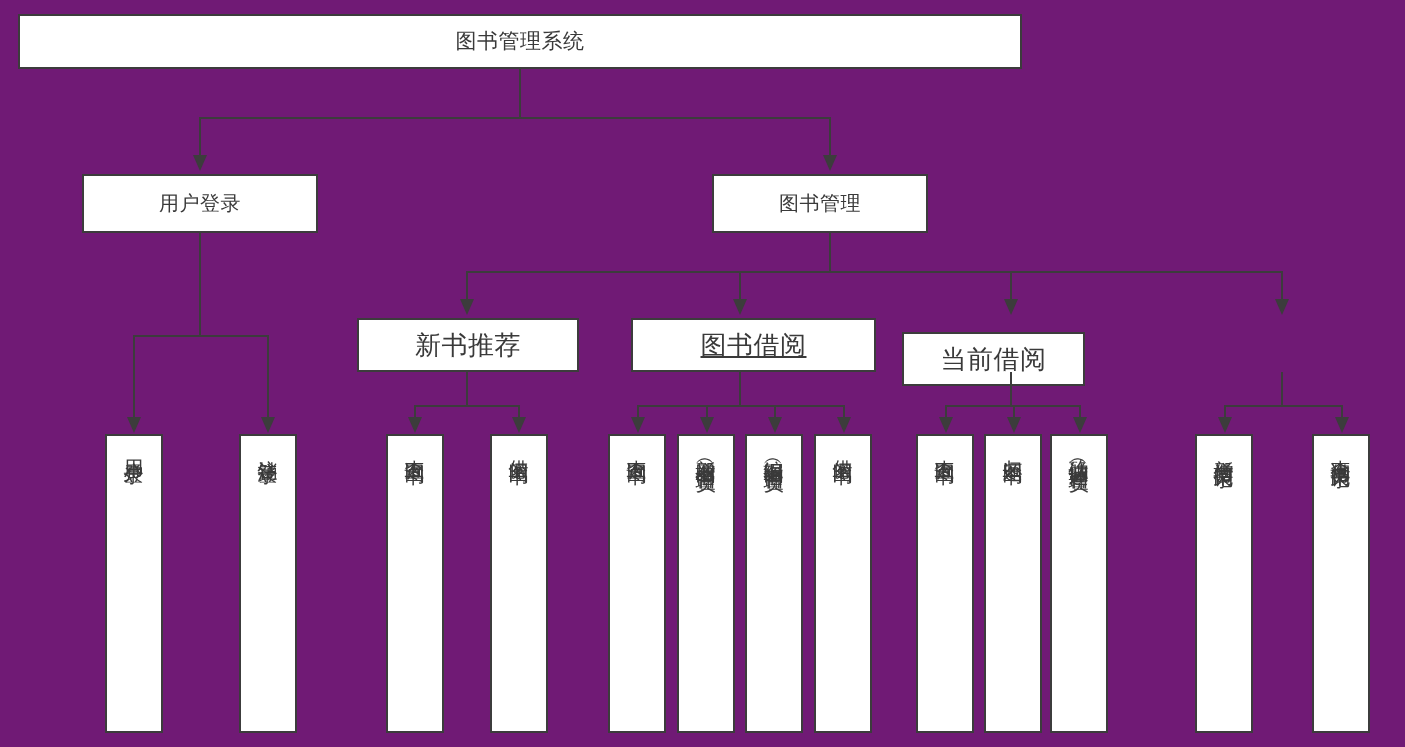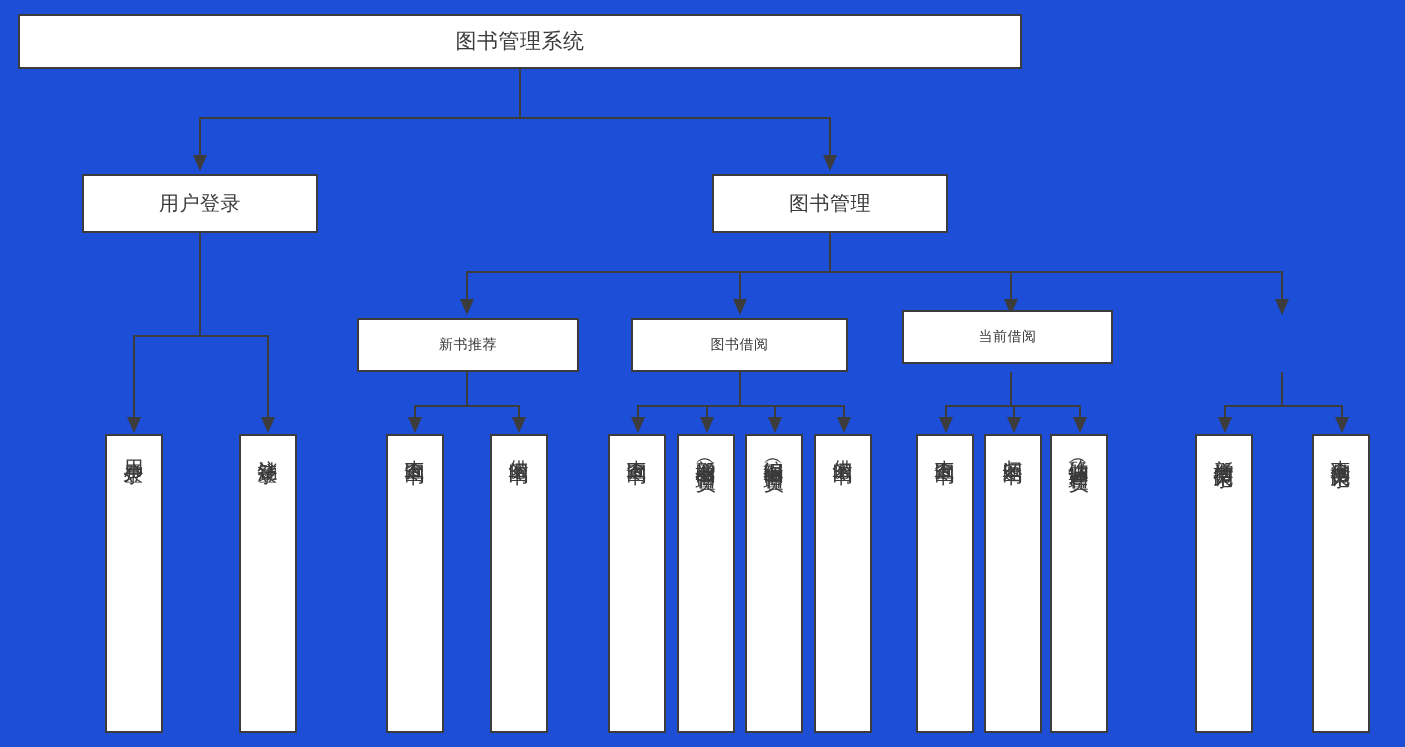--- a/index.html
+++ b/index.html
@@ -5,21 +5,21 @@
 <style>
   html,body{margin:0;padding:0;background:#ffffff;}
   body{
     font-family:"DejaVu Sans","Liberation Sans",sans-serif;
     color:#3a3a3a;
   }
   #canvas{
     position:relative;
     width:1405px;
     height:747px;
-    background:#1d4ed8;
+    background:#701a75;
     overflow:hidden;
   }
   
   .node{
     position:absolute;
     box-sizing:border-box;
     background:#ffffff;
     border:2px solid #3c3c3c;
     display:flex;
     align-items:center;
@@ -27,21 +27,21 @@
     text-align:center;
     line-height:1.25;
   }
   .node .label{
     display:block;
     letter-spacing:0.5px;
     color:#3a3a3a;
   }
   .node.root .label{font-size:21px;}
   .node.lvl2 .label{font-size:20px;}
-  .node.lvl3 .label{font-size:14px;}
+  .node.lvl3 .label{font-size:26px;}
 
   
   .node.leaf{
     align-items:flex-start;
     padding-top:8px;
   }
   .node.leaf .label{
     writing-mode:vertical-rl;
     text-orientation:upright;
     font-size:20px;
@@ -93,21 +93,21 @@
   <div class="vline" style="left:199px; top:117px; height:40px;"></div>
   <div class="arrow" style="left:193px; top:155px;"></div>
 
   <div class="vline" style="left:829px; top:117px; height:40px;"></div>
   <div class="arrow" style="left:823px; top:155px;"></div>
 
   <div class="node lvl2" style="left:82px; top:174px; width:236px; height:59px;">
     <span class="label">用户登录</span>
   </div>
 
-  <div class="node lvl2" style="left:712px; top:174px; width:236px; height:59px;">
+  <div class="node lvl2" style="left:712px; top:174px; width:216px; height:59px;">
     <span class="label">图书管理</span>
   </div>
 
   <div class="vline" style="left:199px; top:233px; height:102px;"></div>
   <div class="hline" style="left:133px; top:335px; width:134px;"></div>
   <div class="vline" style="left:133px; top:335px; height:84px;"></div>
   <div class="arrow" style="left:127px; top:417px;"></div>
   <div class="vline" style="left:267px; top:335px; height:84px;"></div>
   <div class="arrow" style="left:261px; top:417px;"></div>
 
@@ -122,24 +122,24 @@
 
   <div class="vline" style="left:1010px; top:271px; height:30px;"></div>
   <div class="arrow" style="left:1004px; top:299px;"></div>
 
   <div class="vline" style="left:1281px; top:271px; height:30px;"></div>
   <div class="arrow" style="left:1275px; top:299px;"></div>
 
   <div class="node lvl3" style="left:357px; top:318px; width:222px; height:54px;">
     <span class="label">新书推荐</span>
   </div>
-  <div class="node lvl3" style="left:631px; top:318px; width:217px; height:54px;">
+  <div class="node lvl3" style="left:631px; top:318px; width:245px; height:54px;text-decoration:underline;">
     <span class="label">图书借阅</span>
   </div>
-  <div class="node lvl3" style="left:902px; top:310px; width:211px; height:54px;">
+  <div class="node lvl3" style="left:902px; top:332px; width:183px; height:54px;">
     <span class="label">当前借阅</span>
   </div>
 
   <div class="vline" style="left:466px; top:372px; height:33px;"></div>
   <div class="hline" style="left:414px; top:405px; width:104px;"></div>
   <div class="vline" style="left:414px; top:405px; height:14px;"></div>
   <div class="arrow" style="left:408px; top:417px;"></div>
   <div class="vline" style="left:518px; top:405px; height:14px;"></div>
   <div class="arrow" style="left:512px; top:417px;"></div>
 

